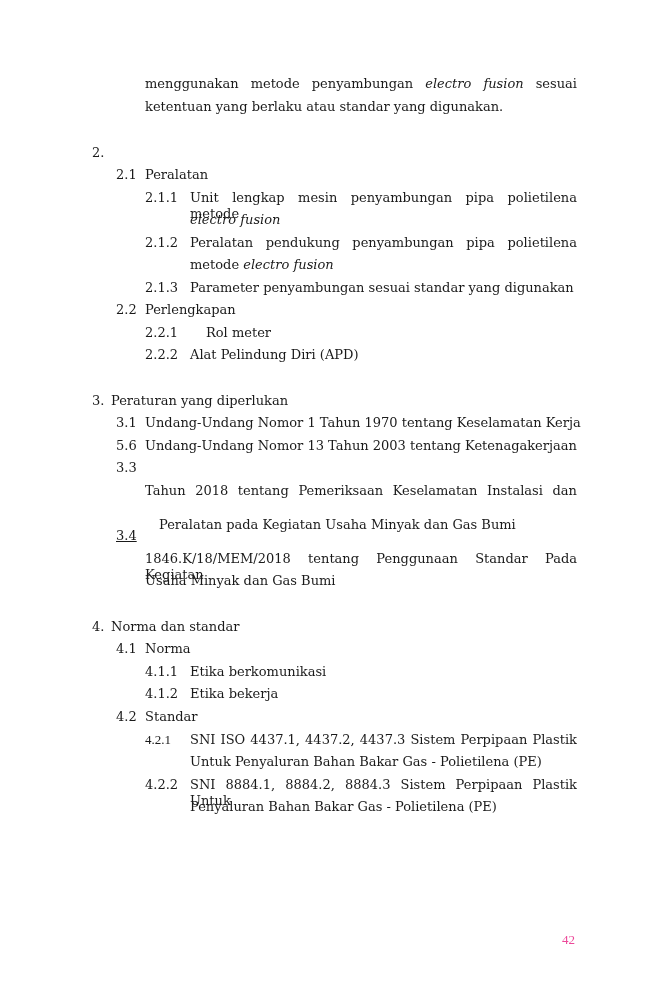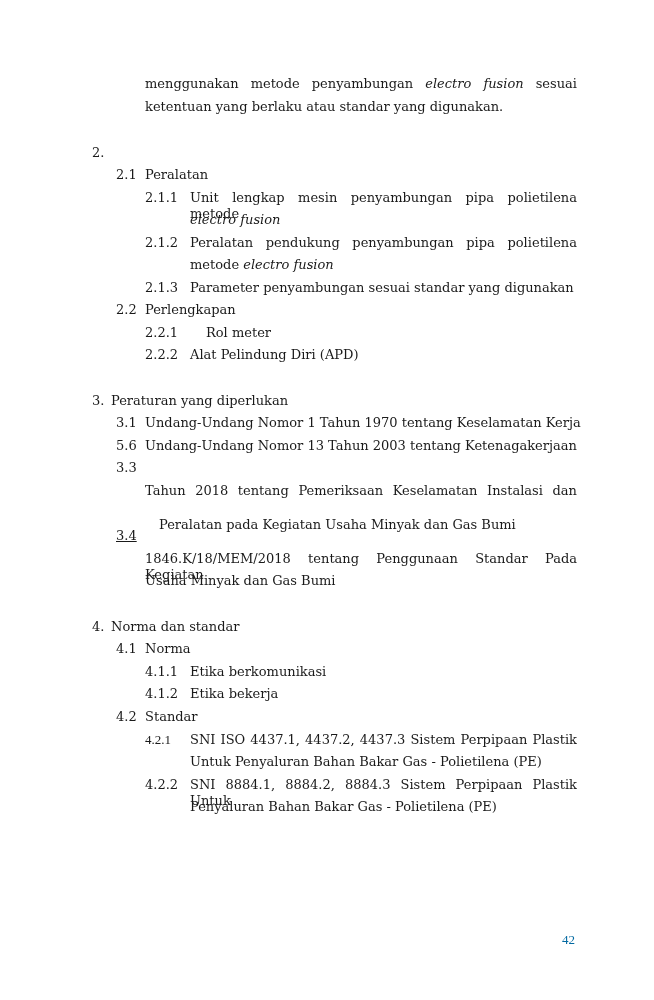--- a/index.html
+++ b/index.html
@@ -3,21 +3,21 @@
   <meta charset="utf-8">
   <style>
     html, body { margin: 0; padding: 0; background: #ffffff; }
     body { width: 654px; height: 1000px; position: relative; overflow: hidden;
       font-family: "DejaVu Serif", "Liberation Serif", serif; color: #1a1a1a; font-size: 13px; }
     .page { position: absolute; left: 0; top: 0; width: 654px; height: 1000px; }
     .line { position: absolute; white-space: nowrap; line-height: 16px; }
     .just { text-align: justify; text-align-last: justify; white-space: normal; }
     .num { position: absolute; white-space: nowrap; line-height: 16px; }
     i, .it { font-style: italic; }
-    .pageno { position: absolute; left: 562px; top: 932px; font-family: "Liberation Serif", serif; font-size: 13px; color: #0369a1; }
+    .pageno { position: absolute; left: 562px; top: 932px; font-family: "Liberation Serif", serif; font-size: 13px; color: #ec4899; }
   </style>
 </head>
 <body>
 
 <div class="page">
 
   <div class="line" style="left:145px; top:99px;">ketentuan yang berlaku atau standar yang digunakan.</div>
   <div class="line just" style="left:145px; top:76px; width:432px;">
     <span>menggunakan</span>
     <span>metode</span>

